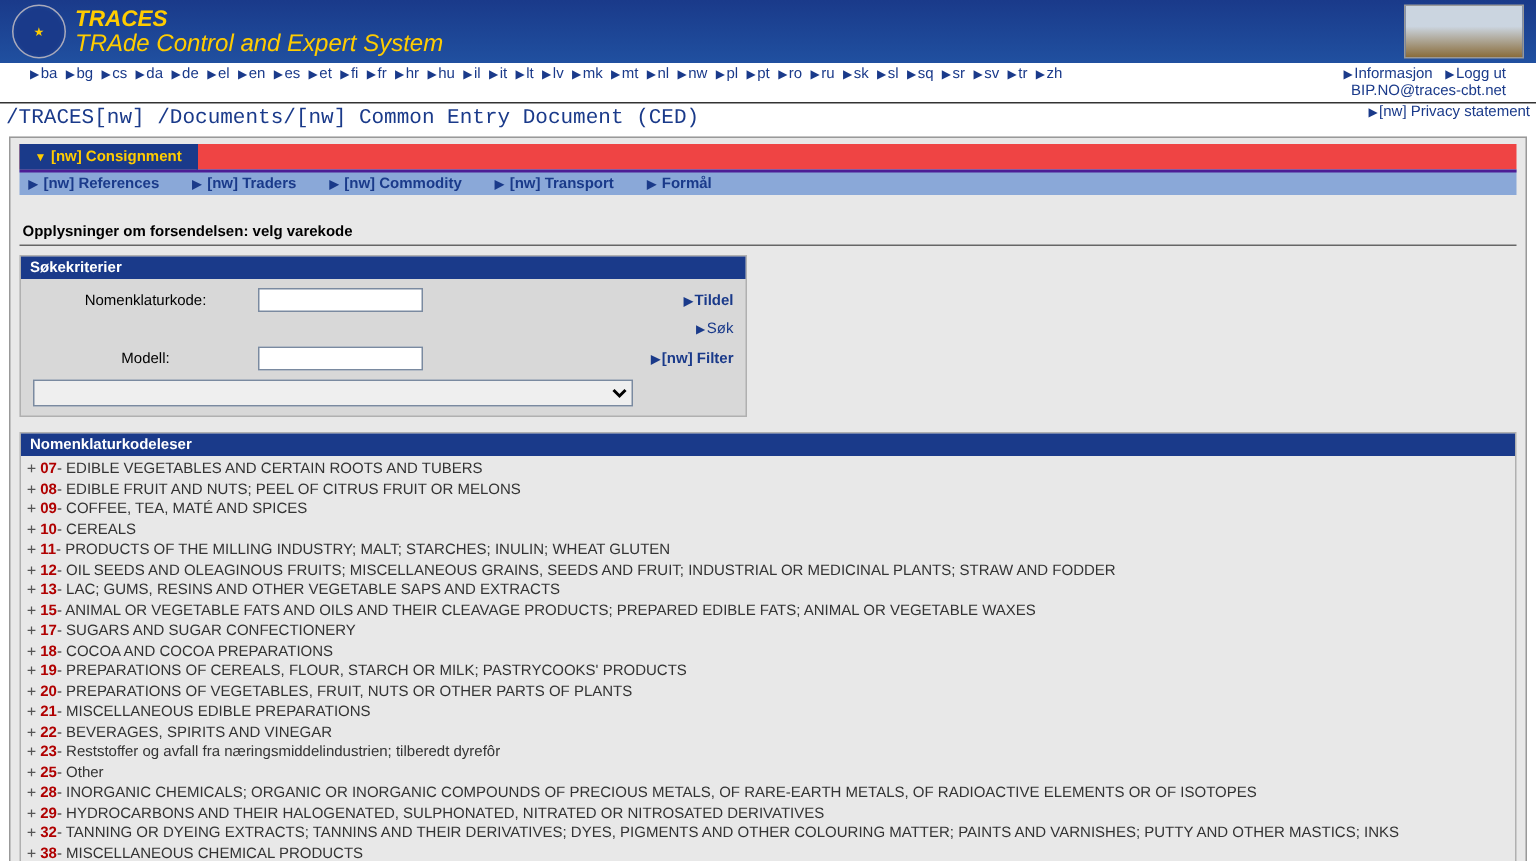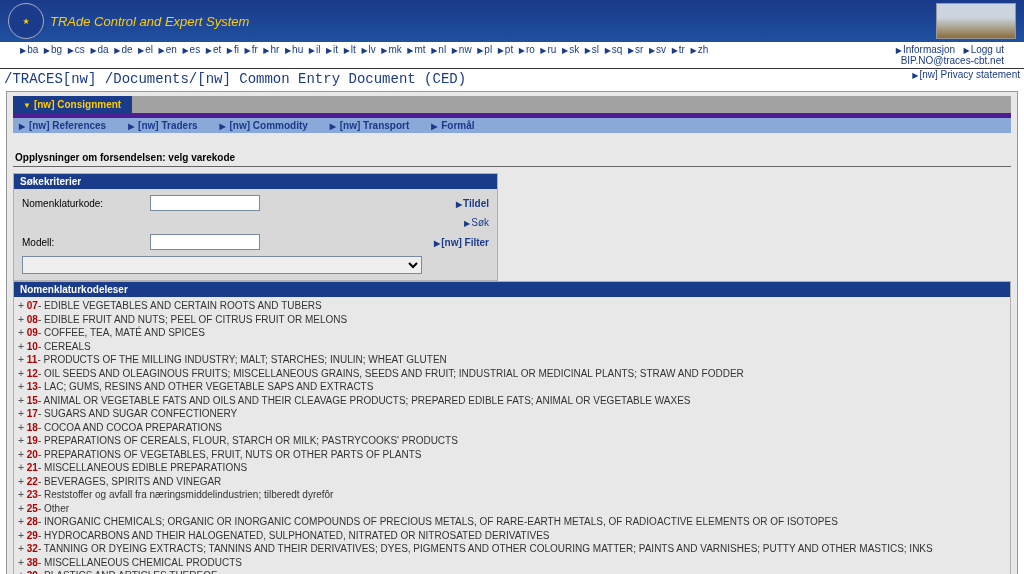--- a/index.html
+++ b/index.html
@@ -20,21 +20,21 @@
       background: radial-gradient(circle, #1a3a8a 60%, #2050a0);
       border: 1px solid #aab;
       margin-right: 6px;
       display: flex;
       align-items: center;
       justify-content: center;
       color: #ffcc00;
       font-size: 8px;
     }
     .header-titles .t1 { color: #ffcc00; font-weight: bold; font-size: 15px; font-style: italic; }
-    .header-titles .t2 { color: #ffcc00; font-size: 13px; font-style: italic; }
+    .header-titles .t2 { color: #ffcc00; font-size: 16px; font-style: italic; }
     .header-bar .header-img {
       margin-left: auto;
       width: 80px;
       height: 36px;
       background: linear-gradient(to bottom, #cbd5e0 40%, #8a6d3b);
       border: 1px solid #999;
     }
     
     .lang-bar {
       border-bottom: 1px solid #333;
@@ -66,21 +66,21 @@
     .privacy-row a { color: #1a3a8a; cursor: pointer; }
     
     .content-wrap {
       border: 1px solid #999;
       margin: 2px 6px 6px 6px;
       background: #e8e8e8;
       padding: 4px 6px 6px 6px;
     }
     
     .tab-row1 {
-      background: #a3a3a3;
+      background: #ef4444;
       color: #fff;
       display: flex;
       font-size: 10px;
     }
     .tab-row1 .tab {
       padding: 3px 10px;
       cursor: pointer;
       background: #3a5fb0;
       border-right: 1px solid #1a3a8a;
     }
@@ -92,59 +92,61 @@
     .tab-row1 .caret-down { font-size: 8px; margin-right: 3px; }
     
     .tab-row2 {
       background: #8aa8d8;
       color: #1a3a8a;
       display: flex;
       font-size: 10px;
       font-weight: bold;
       padding: 2px 6px;
       gap: 22px;
-      border-top: 5px solid #4c1d95;
+      border-top: 2px solid #4c1d95;
     }
     .tab-row2 .subtab { cursor: pointer; }
     
     .section-title {
       font-weight: bold;
       font-size: 10px;
       padding: 3px 2px;
       margin-top: 16px;
     }
     .hr-line {
       border: none;
       border-top: 1px solid #666;
       margin: 0 0 6px 0;
     }
     
     .panel {
       background: #d8d8d8;
       border: 1px solid #b0b0b0;
       width: 485px;
+      margin-bottom: 10px;
     }
     .panel-header {
       background: #1a3a8a;
       color: #fff;
       font-weight: bold;
       font-size: 10px;
       padding: 2px 6px;
     }
     .panel-body {
       padding: 6px 8px;
       font-size: 10px;
     }
     .form-row {
       display: flex;
       align-items: center;
       margin-bottom: 6px;
     }
     .form-row .label {
-      width: 128px;
+      width: 150px;
+      text-align: center;
     }
     .form-row input[type="text"] {
       width: 110px;
       border: 1px solid #7a8aa0;
       height: 16px;
       font-size: 10px;
       padding: 0 2px;
     }
     .form-row .action-link {
       margin-left: auto;
@@ -183,20 +185,21 @@
     }
     .tree-row .code { color: #b00000; font-weight: bold; margin-top: 47px; }
     .tree-row .desc { color: #333; }
   </style>
 </head>
 <body>
 
 <div class="header-bar">
   <div class="logo-stars">★</div>
   <div class="header-titles">
+    <div class="t1">TRACES</div>
     <div class="t2">TRAde Control and Expert System</div>
   </div>
   <div class="header-img"></div>
 </div>
 
 <div class="lang-bar">
   <div class="langs" id="lang-list"><span><span class="arrow">▶</span>ba&nbsp; </span><span><span class="arrow">▶</span>bg&nbsp; </span><span><span class="arrow">▶</span>cs&nbsp; </span><span><span class="arrow">▶</span>da&nbsp; </span><span><span class="arrow">▶</span>de&nbsp; </span><span><span class="arrow">▶</span>el&nbsp; </span><span><span class="arrow">▶</span>en&nbsp; </span><span><span class="arrow">▶</span>es&nbsp; </span><span><span class="arrow">▶</span>et&nbsp; </span><span><span class="arrow">▶</span>fi&nbsp; </span><span><span class="arrow">▶</span>fr&nbsp; </span><span><span class="arrow">▶</span>hr&nbsp; </span><span><span class="arrow">▶</span>hu&nbsp; </span><span><span class="arrow">▶</span>il&nbsp; </span><span><span class="arrow">▶</span>it&nbsp; </span><span><span class="arrow">▶</span>lt&nbsp; </span><span><span class="arrow">▶</span>lv&nbsp; </span><span><span class="arrow">▶</span>mk&nbsp; </span><span><span class="arrow">▶</span>mt&nbsp; </span><span><span class="arrow">▶</span>nl&nbsp; </span><span><span class="arrow">▶</span>nw&nbsp; </span><span><span class="arrow">▶</span>pl&nbsp; </span><span><span class="arrow">▶</span>pt&nbsp; </span><span><span class="arrow">▶</span>ro&nbsp; </span><span><span class="arrow">▶</span>ru&nbsp; </span><span><span class="arrow">▶</span>sk&nbsp; </span><span><span class="arrow">▶</span>sl&nbsp; </span><span><span class="arrow">▶</span>sq&nbsp; </span><span><span class="arrow">▶</span>sr&nbsp; </span><span><span class="arrow">▶</span>sv&nbsp; </span><span><span class="arrow">▶</span>tr&nbsp; </span><span><span class="arrow">▶</span>zh&nbsp; </span></div>
   <div class="right">
     <a><span class="arrow">▶</span><span>Informasjon</span></a>
     &nbsp;

